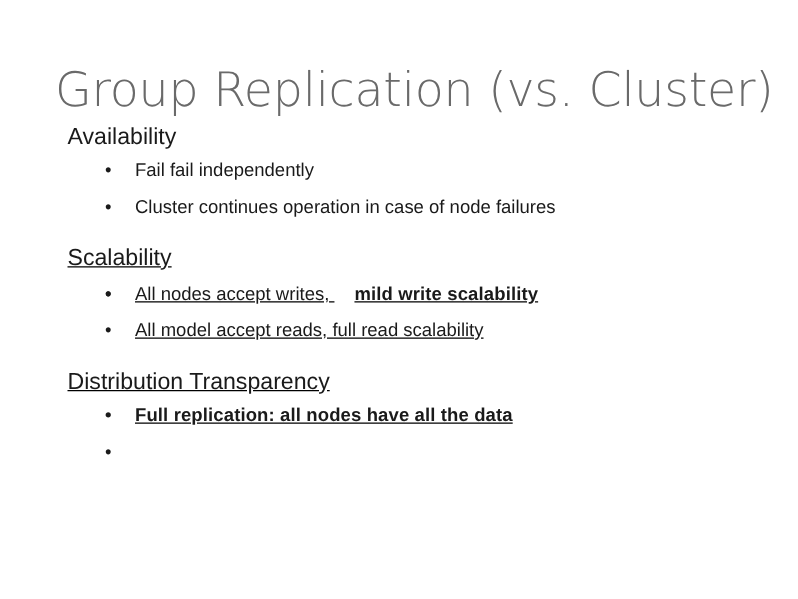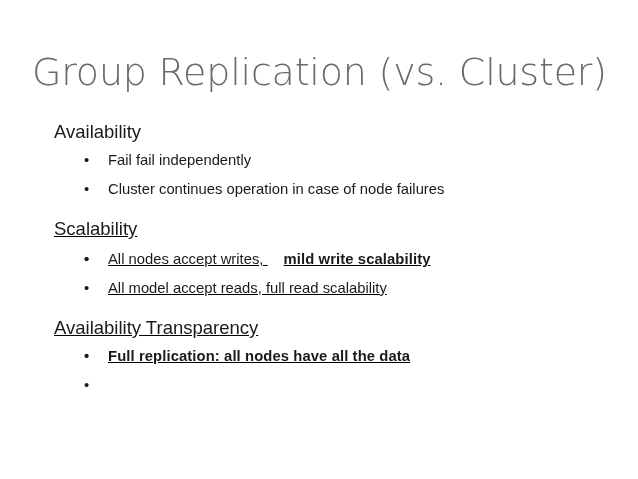--- a/index.html
+++ b/index.html
@@ -18,37 +18,37 @@
     position: relative;
     width: 638px;
     height: 479px;
     background: #ffffff;
     box-sizing: border-box;
   }
 
   
   #slide-title {
     position: absolute;
-    left: 32px;
+    left: 44px;
     top: 26px;
     width: 580px;
     font-family: "DejaVu Sans", sans-serif;
     font-size: 38px;
     font-weight: 300;
     letter-spacing: -0.2px;
     color: #6a6a6a;
     white-space: nowrap;
     line-height: 1.15;
   }
 
   
   #slide-body {
     position: absolute;
     left: 0;
-    top: 119px;
+    top: 96px;
     width: 638px;
   }
 
   .section {
     margin: 0;
     padding: 0;
   }
   .section + .section {
     margin-top: 15px;
     text-decoration: underline;
@@ -145,21 +145,21 @@
           <span class="bullet-text"><span>All nodes accept writes, </span><span class="em">mild write scalability</span></span>
         </li>
         <li class="bullet-item">
           <span class="bullet-marker">•</span>
           <span class="bullet-text">All model accept reads, full read scalability</span>
         </li>
       </ul>
     </section>
 
     <section class="section">
-      <h2 class="section-heading">Availability Transparency</h2>
+      <h2 class="section-heading">Distribution Transparency</h2>
       <ul class="bullet-list">
         <li class="bullet-item is-bold">
           <span class="bullet-marker">•</span>
           <span class="bullet-text">Full replication: all nodes have all the data</span>
         </li>
         <li class="bullet-item">
           <span class="bullet-marker">•</span>
         </li>
       </ul>
     </section>

